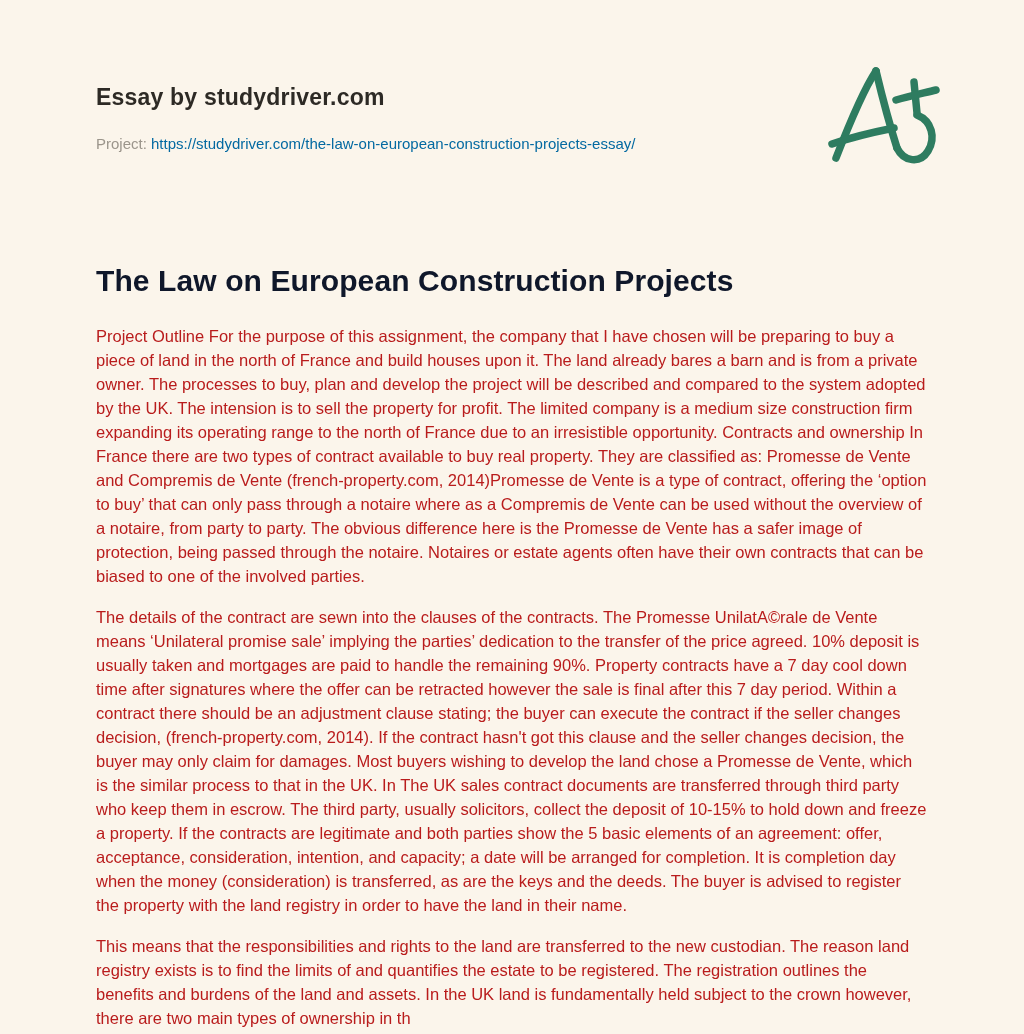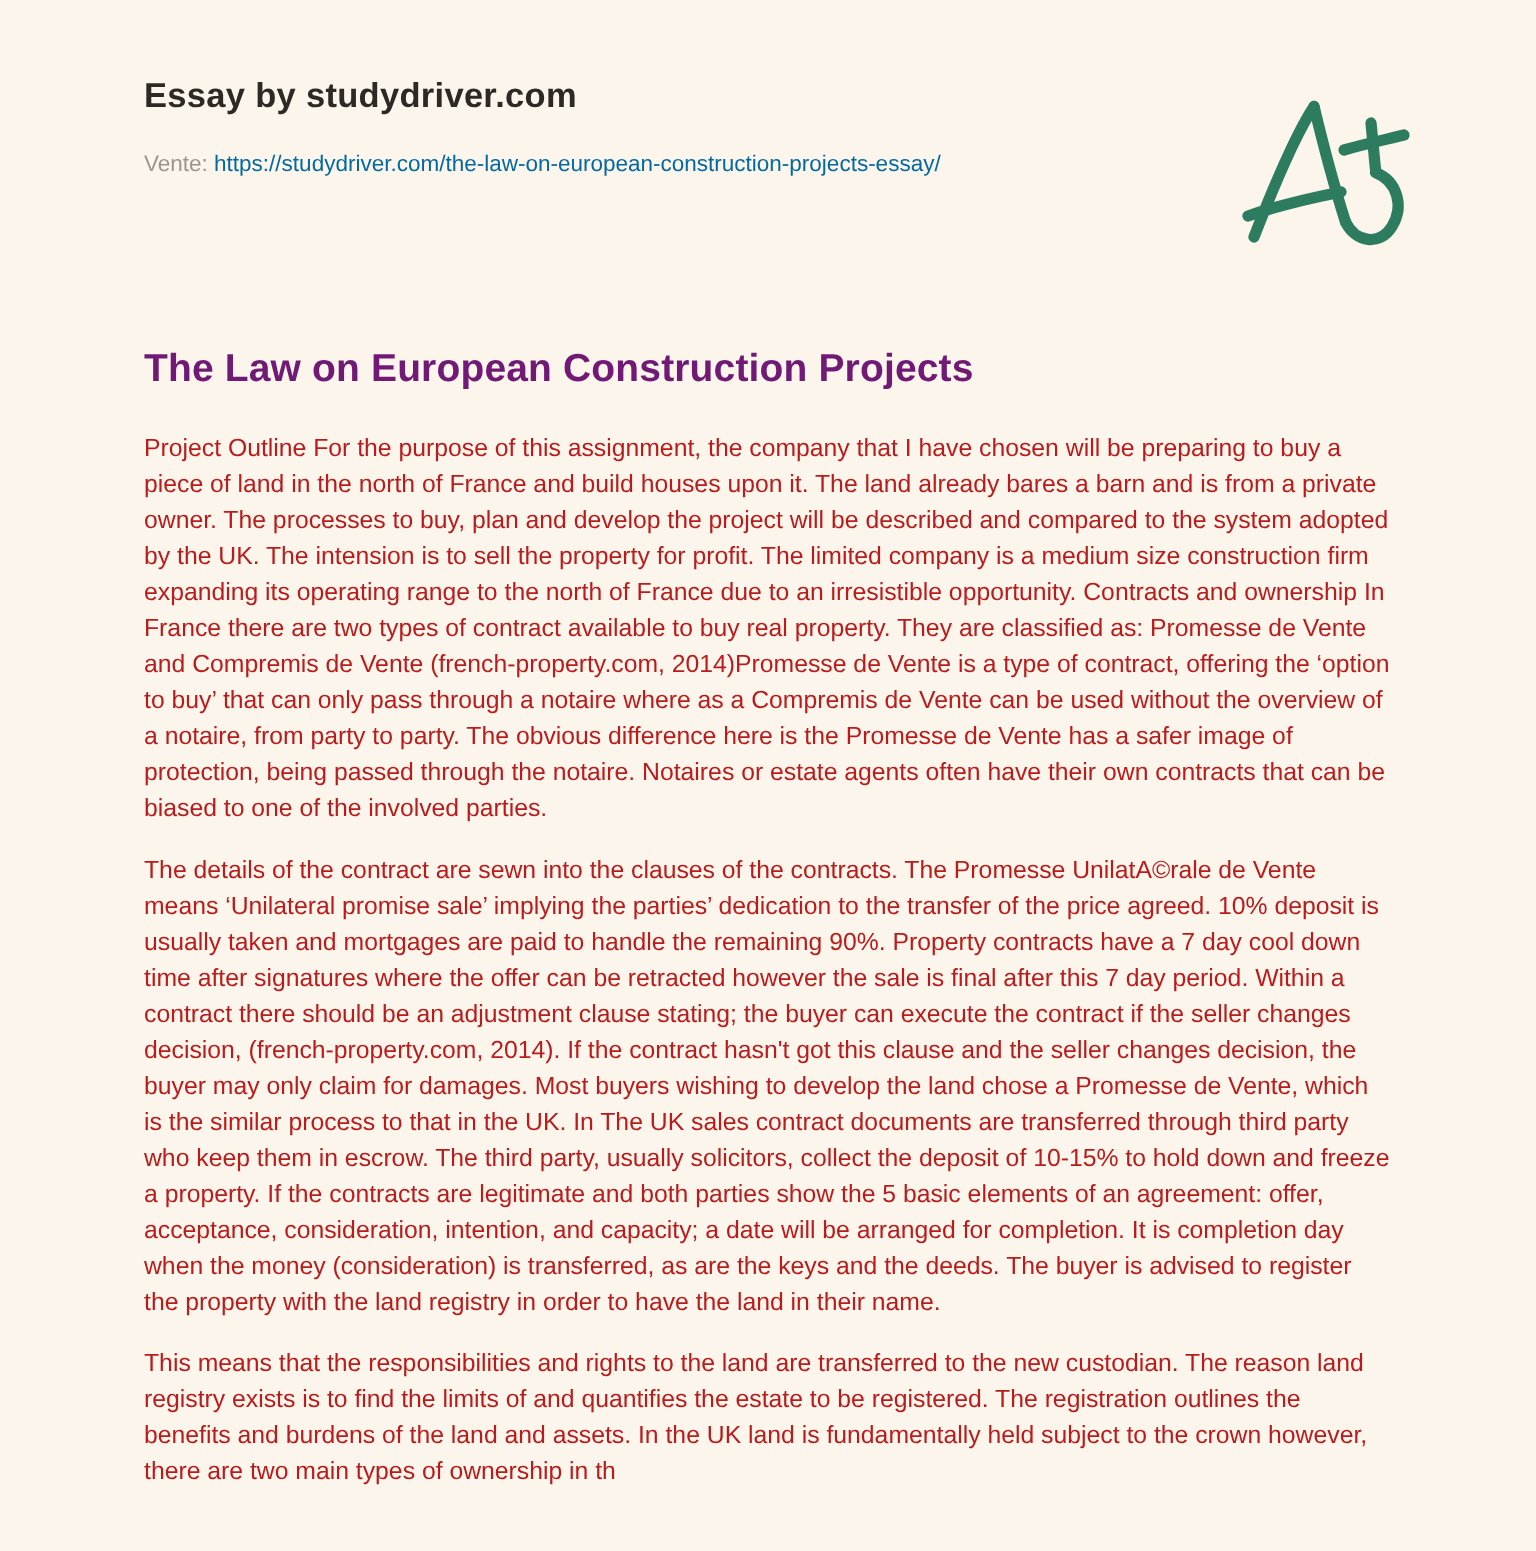--- a/index.html
+++ b/index.html
@@ -10,21 +10,21 @@
   }
   body {
     background: #fbf5eb;
     font-family: "Liberation Sans", "DejaVu Sans", sans-serif;
     position: relative;
   }
   .page {
     position: relative;
     width: 1024px;
     height: 1034px;
-    padding: 50px 96px 0 96px;
+    padding: 84px 96px 0 96px;
   }
   .doc-header-title {
     font-size: 23px;
     font-weight: 700;
     color: #2d2a25;
     letter-spacing: 0.2px;
   }
   .source-line {
     margin-top: 24px;
     font-size: 15px;
@@ -36,23 +36,23 @@
   }
   .logo {
     position: absolute;
     top: 60px;
     right: 82px;
     width: 120px;
     height: 112px;
   }
   .article-title {
     margin-top: 112px;
-    font-size: 26px;
+    font-size: 30px;
     font-weight: 700;
-    color: #701a75;
+    color: #0f172a;
     letter-spacing: 0.1px;
   }
   .article-body {
     margin-top: 26px;
     width: 832px;
     font-size: 16.5px;
     line-height: 24px;
     color: #b91c1c;
   }
   .article-body p {
@@ -60,21 +60,21 @@
   }
 </style>
 </head>
 <body>
 
 <div class="page">
 
   <div class="doc-header-title">Essay by studydriver.com</div>
 
   <div class="source-line">
-    <span>Vente:</span>
+    <span>Project:</span>
     <a href="#">https://studydriver.com/the-law-on-european-construction-projects-essay/</a>
   </div>
 
   <div class="logo">
     <svg width="120" height="112" viewBox="0 0 120 112" fill="none" xmlns="http://www.w3.org/2000/svg">
       <g stroke="#2e7c60" stroke-width="7.5" stroke-linecap="round" fill="none">
 
         <path d="M14 98 C28 62 44 26 54 11"></path>
 
         <path d="M54 11 C60 36 68 66 75 88"></path>

